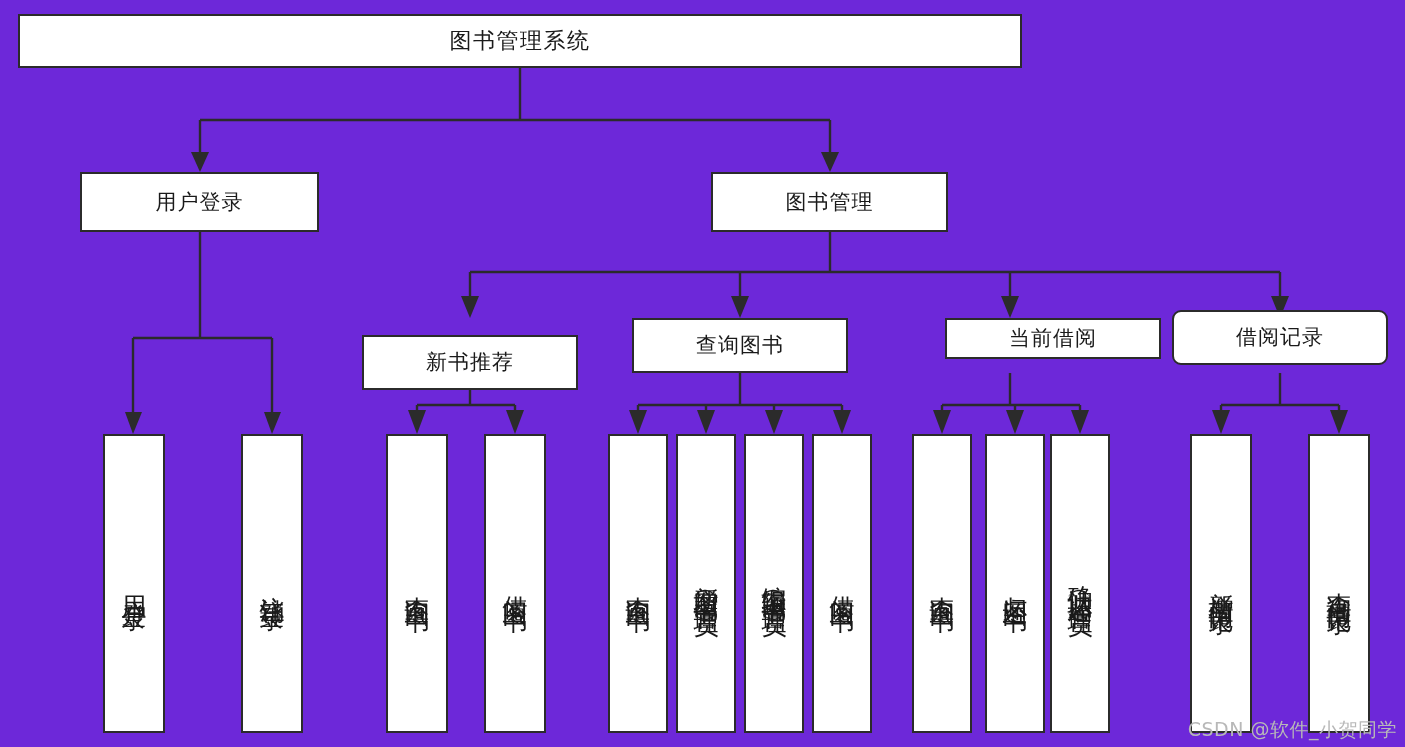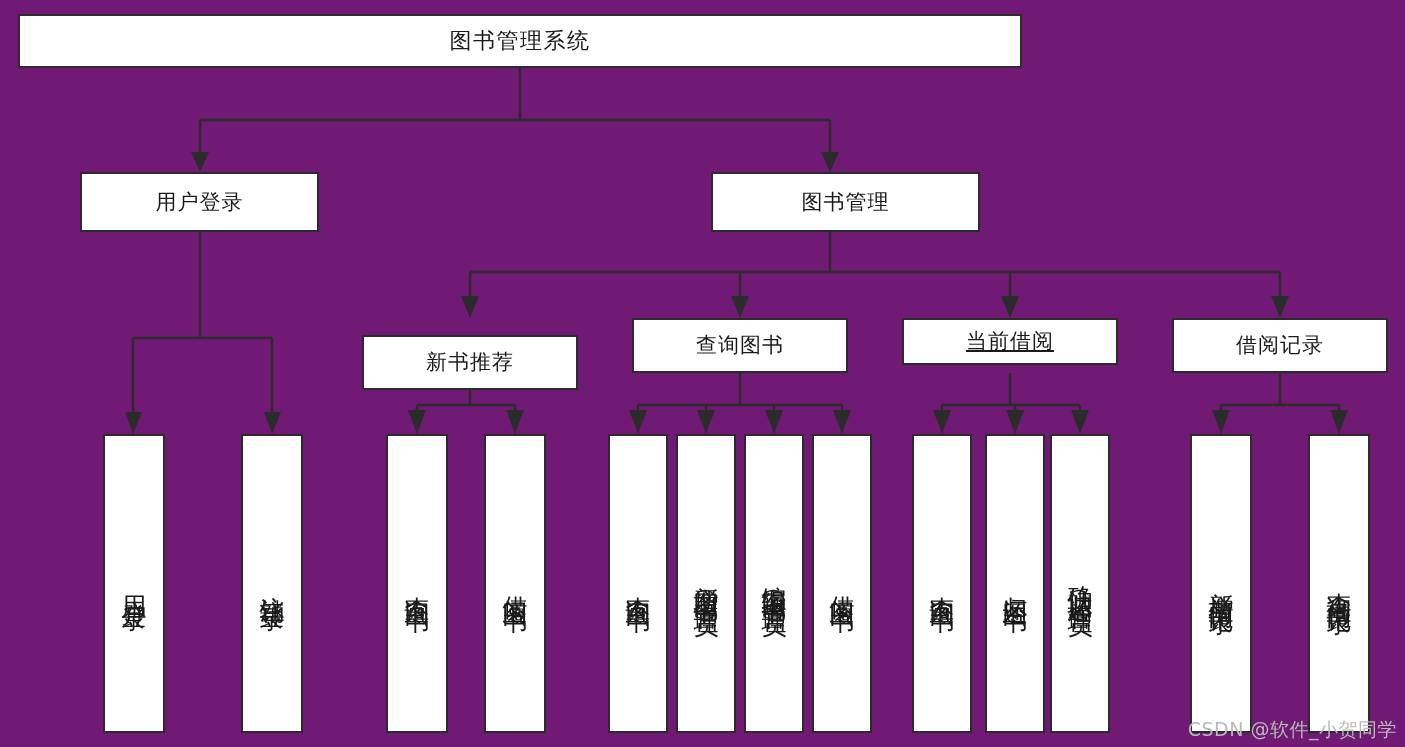--- a/index.html
+++ b/index.html
@@ -5,21 +5,21 @@
 <style>
   html,body{margin:0;padding:0;background:#ffffff;}
   body{
     font-family:"DejaVu Sans","Liberation Sans",sans-serif;
     color:#1a1a1a;
   }
   #canvas{
     position:relative;
     width:1405px;
     height:747px;
-    background:#701a75;
+    background:#6d28d9;
     overflow:hidden;
   }
   
   .node{
     position:absolute;
     box-sizing:border-box;
     border:2px solid #2b2b2b;
     background:#ffffff;
     display:flex;
     align-items:center;
@@ -156,34 +156,34 @@
     </g>
   </svg>
 
   <div class="node h root" style="left:18px;top:14px;width:1004px;height:54px;">
     <span class="label">图书管理系统</span>
   </div>
 
   <div class="node h" style="left:80px;top:172px;width:239px;height:60px;">
     <span class="label">用户登录</span>
   </div>
-  <div class="node h" style="left:711px;top:172px;width:269px;height:60px;">
+  <div class="node h" style="left:711px;top:172px;width:237px;height:60px;">
     <span class="label">图书管理</span>
   </div>
 
   <div class="node h" style="left:362px;top:318px;width:216px;height:55px;margin-top:17px;">
     <span class="label">新书推荐</span>
   </div>
   <div class="node h" style="left:632px;top:318px;width:216px;height:55px;">
     <span class="label">查询图书</span>
   </div>
-  <div class="node h" style="left:902px;top:318px;width:216px;height:47px;text-decoration:underline;">
+  <div class="node h" style="left:945px;top:318px;width:216px;height:41px;">
     <span class="label">当前借阅</span>
   </div>
-  <div class="node h" style="left:1172px;top:318px;width:216px;height:55px;">
+  <div class="node h" style="left:1172px;top:310px;width:216px;height:55px;border-radius:9px;">
     <span class="label">借阅记录</span>
   </div>
 
   <div class="node v" style="left:103px;top:434px;width:62px;height:299px;">
     <span class="label">用户登录</span>
   </div>
   <div class="node v" style="left:241px;top:434px;width:62px;height:299px;">
     <span class="label">注销登录</span>
   </div>
 

